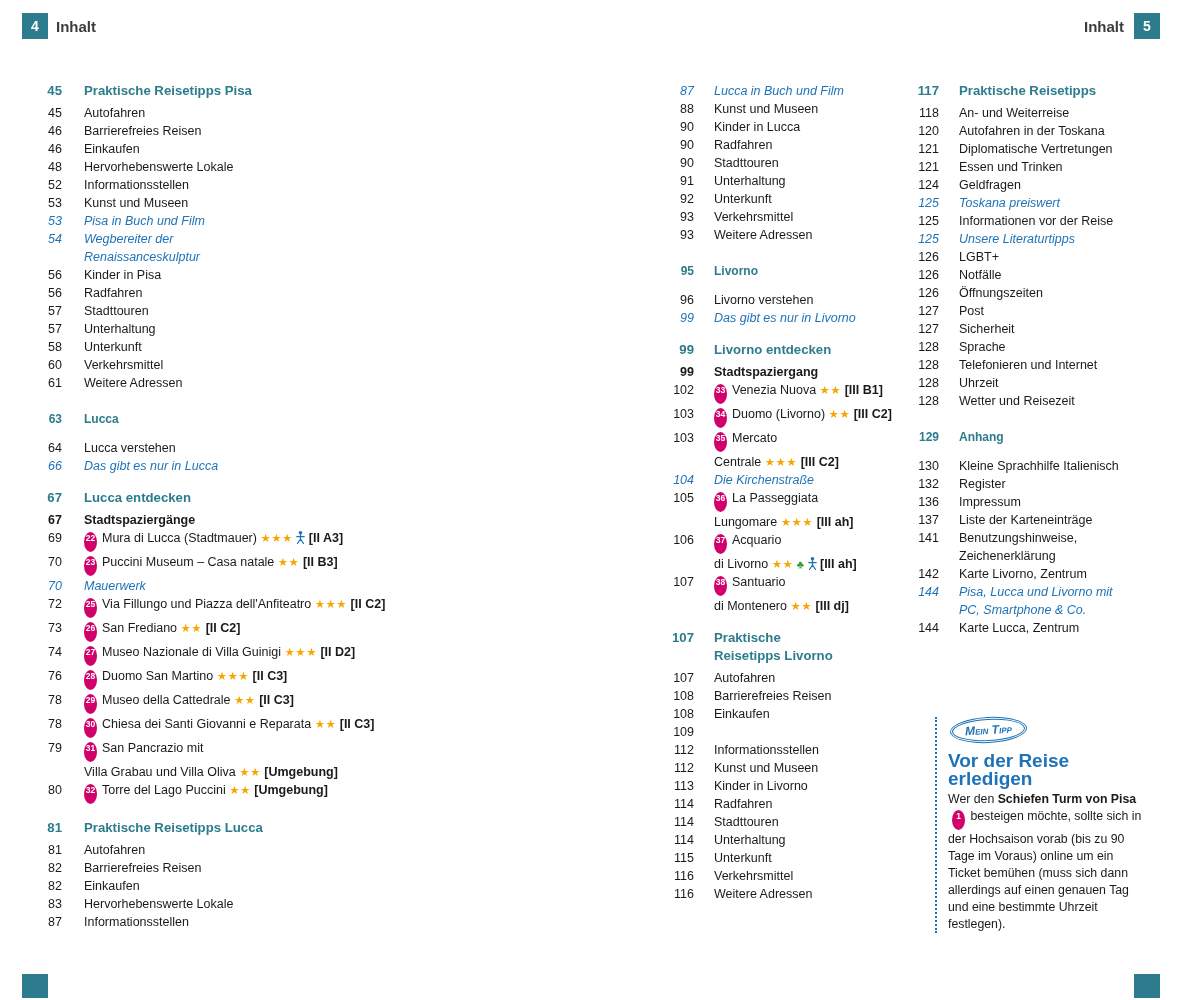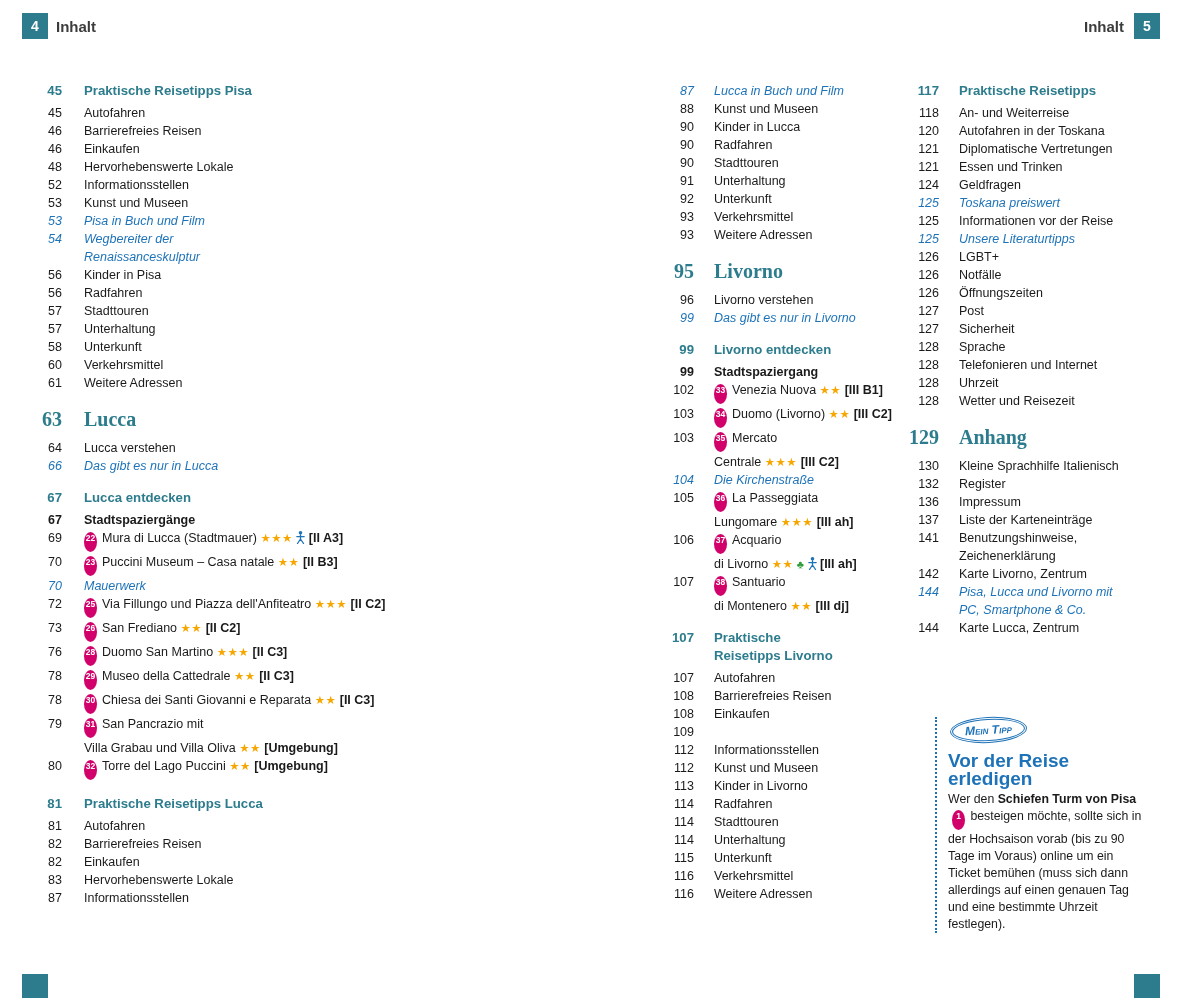--- a/index.html
+++ b/index.html
@@ -27,21 +27,21 @@
 
   .col{position:absolute;top:82px;font-size:12.5px;line-height:18px;}
   #col1{left:28px;width:580px;}
   #col2{left:660px;width:238px;}
   #col3{left:905px;width:246px;}
 
   .row{display:flex;}
   .pg{flex:none;width:34px;text-align:right;}
   .lbl{flex:1;margin-left:20px;white-space:pre-line;}
   #col1 .lbl{margin-left:22px;}
-  .row.h1{color:var(--teal);font-weight:bold;font-size:20px;line-height:20px;margin:17px 0 10px;font-family:Liberation Serif, serif;}
+  .row.h1{color:var(--teal);font-weight:bold;font-size:12px;line-height:20px;margin:17px 0 10px;}
   .row.h2{color:var(--teal);font-weight:bold;font-size:13.2px;margin:14px 0 4px;}
   .col > .row:first-child{margin-top:0;}
   .row.bold{font-weight:bold;}
   .row.italic{color:var(--blue);font-style:italic;}
 
   .cnum{
     display:inline-block;width:13px;height:20px;border-radius:50%;
     background:var(--magenta);color:#fff;font-size:8.5px;font-weight:bold;
     font-style:normal;text-align:center;line-height:13px;margin-right:5px;
     position:relative;top:-1px;
@@ -178,20 +178,24 @@
     </div>
     <div class="row poi">
       <span class="pg">72</span>
       <span class="lbl"><span class="cnum">25</span>Via Fillungo und Piazza dell'Anfiteatro <span class="stars">★★★</span><span class="map"> [II C2]</span></span>
     </div>
     <div class="row poi">
       <span class="pg">73</span>
       <span class="lbl"><span class="cnum">26</span>San Frediano <span class="stars">★★</span><span class="map"> [II C2]</span></span>
     </div>
     <div class="row poi">
+      <span class="pg">74</span>
+      <span class="lbl"><span class="cnum">27</span>Museo Nazionale di Villa Guinigi <span class="stars">★★★</span><span class="map"> [II D2]</span></span>
+    </div>
+    <div class="row poi">
       <span class="pg">76</span>
       <span class="lbl"><span class="cnum">28</span>Duomo San Martino <span class="stars">★★★</span><span class="map"> [II C3]</span></span>
     </div>
     <div class="row poi">
       <span class="pg">78</span>
       <span class="lbl"><span class="cnum">29</span>Museo della Cattedrale <span class="stars">★★</span><span class="map"> [II C3]</span></span>
     </div>
     <div class="row poi">
       <span class="pg">78</span>
       <span class="lbl"><span class="cnum">30</span>Chiesa dei Santi Giovanni e Reparata <span class="stars">★★</span><span class="map"> [II C3]</span></span>

